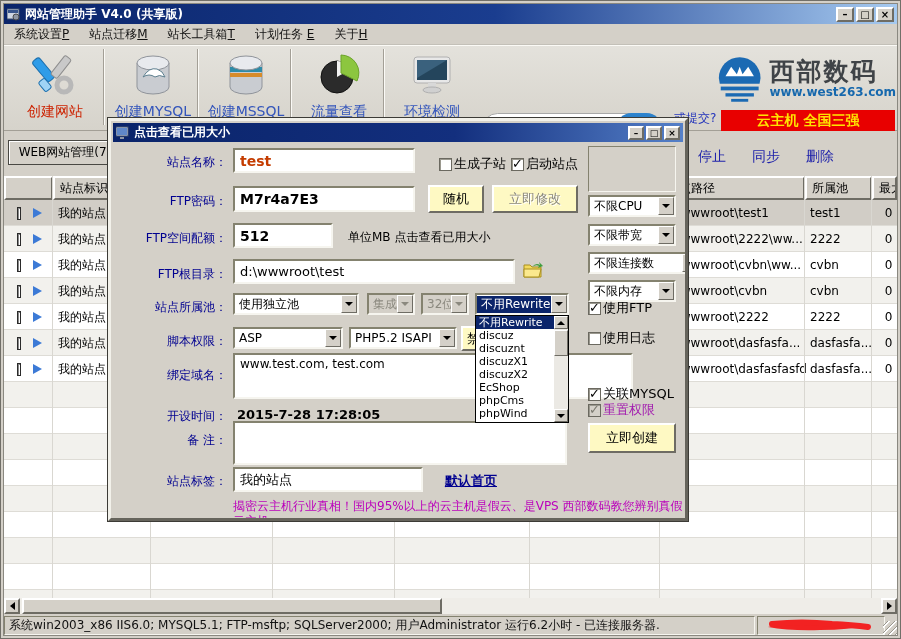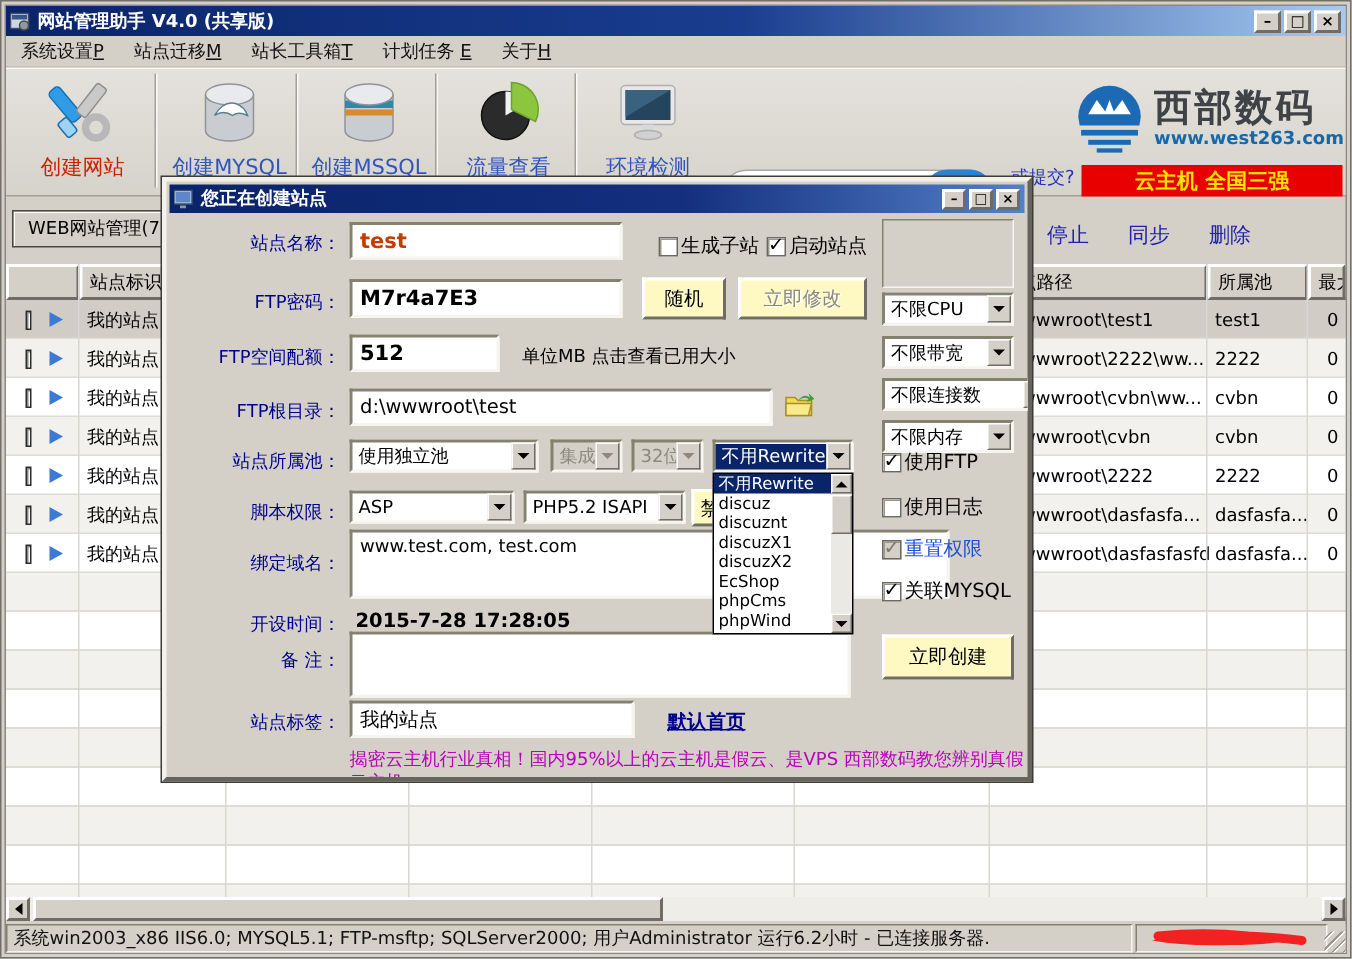--- a/index.html
+++ b/index.html
@@ -95,21 +95,21 @@
   .dditem{height:13px;line-height:13px;padding-left:3px;white-space:nowrap;overflow:hidden;}
   .dditem.hl{background:#0a246a;color:#fff;}
   .ddscroll{position:absolute;right:0;top:0;width:14px;height:100%;background:#ebe9e4;}
   .ddbtn{position:absolute;left:0;width:14px;height:13px;background:#d4d0c8;border:1px solid;border-color:#ffffff #6e6c64 #6e6c64 #ffffff;
     display:flex;align-items:center;justify-content:center;}
   .ckb{position:absolute;display:flex;align-items:center;font-size:13px;color:#000;gap:2px;}
   .ckbox{width:13px;height:13px;background:#fff;border:1px solid #6b6960;box-shadow:inset 1px 1px 0 #9a988e;position:relative;}
   .ckbox.on::after{content:"✓";position:absolute;left:0px;top:-3px;font-size:13px;font-weight:bold;color:#000;}
   .ckb.disabled .ckbox{background:#d4d0c8;}
   .ckb.disabled .ckbox.on::after{color:#7b796f;}
-  .ckb.disabled{color:#1d4ed8;}
+  .ckb.disabled{color:#a21caf;margin-top:44px;}
   .dstatic{position:absolute;font-size:13px;color:#000;}
   .dlink{position:absolute;font-size:13px;color:#000090;font-weight:bold;text-decoration:underline;}
   .notice{position:absolute;left:122px;top:378px;width:452px;color:#bb00bb;font-size:12px;line-height:15px;}
   .gbox{position:absolute;left:477px;top:25px;width:88px;height:46px;background:#d4d0c8;
     border:1px solid;border-color:#84826f #f6f5ef #f6f5ef #84826f;}
   .vbold{font-weight:bold;}
 </style>
 </head>
 <body>
 
@@ -332,21 +332,21 @@
     <div class="grip"></div>
   </div>
 
   <div class="dialog">
     <div class="dtitle">
       <svg class="appicon" viewBox="0 0 14 13">
         <rect x="0" y="1" width="12" height="9" fill="#cfd6e2" stroke="#3d4f6e"></rect>
         <rect x="1" y="2" width="10" height="7" fill="#5f87c8"></rect>
         <rect x="4" y="11" width="4" height="2" fill="#8f97a5"></rect>
       </svg>
-      <span class="ttext">您正在创建站点</span>
+      <span class="ttext">点击查看已用大小</span>
       <span class="dwinbtn">–</span>
       <span class="dwinbtn">□</span>
       <span class="dwinbtn">×</span>
     </div>
 
     <div class="gbox"></div>
 
     <span class="dlabel" style="top:33px;">站点名称：</span>
     <input class="field vbold" style="left: 122px; top: 27px; width: 182px; height: 25px; color: rgb(196, 60, 0); font-size: 14px;" value="test">
     <span class="ckb" style="left:328px;top:34px;">

